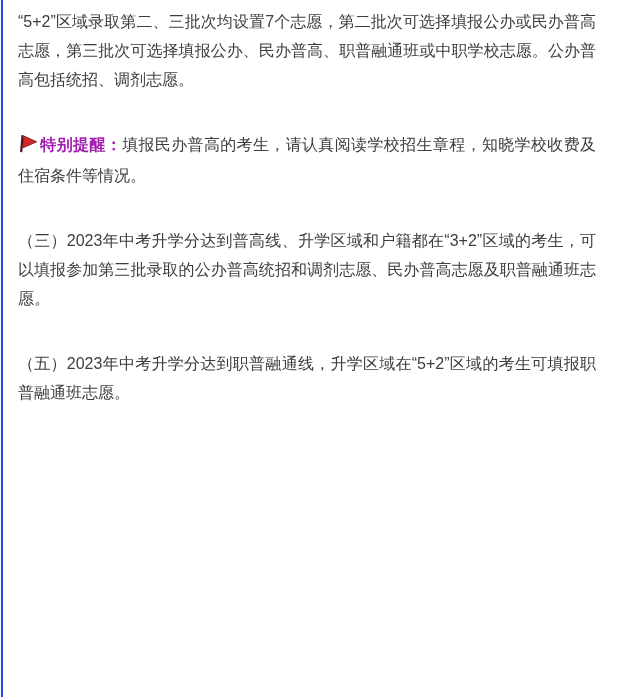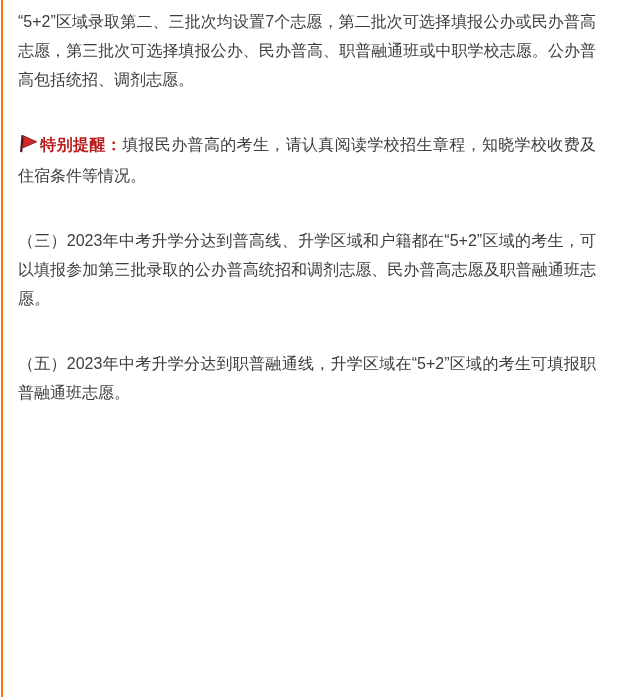--- a/index.html
+++ b/index.html
@@ -11,35 +11,35 @@
     width: 631px;
     height: 697px;
     overflow: hidden;
     font-family: "Liberation Sans", "DejaVu Sans", sans-serif;
   }
   .page {
     box-sizing: border-box;
     width: 612px;
     min-height: 697px;
     margin-left: 1px;
-    border-left: 2px solid #f97316;
+    border-left: 2px solid #1d4ed8;
     padding: 7px 17px 6px 15px;
     color: #3d3d3d;
     font-size: 16px;
     line-height: 29px;
     text-align: justify;
   }
   .para {
     margin: 0 0 36px 0;
   }
   .para:last-child {
     margin-bottom: 0;
   }
   .notice-label {
-    color: #b91c1c;
+    color: #a21caf;
     font-weight: bold;
     font-family: Liberation Mono, monospace;
   }
   .flag-icon {
     display: inline-block;
     width: 20px;
     height: 19px;
     vertical-align: -3px;
     margin-right: 2px;
   }
@@ -54,18 +54,18 @@
 
   <p class="para">“5+2”区域录取第二、三批次均设置7个志愿，第二批次可选择填报公办或民办普高志愿，第三批次可选择填报公办、民办普高、职普融通班或中职学校志愿。公办普高包括统招、调剂志愿。</p>
 
   <p class="para"><span class="flag-icon"><svg width="20" height="19" viewBox="0 0 20 19" aria-hidden="true">
           <path d="M4.6 1.2 L3.2 18.2" stroke="#5a1515" stroke-width="2.3" fill="none"></path>
           <path d="M5.8 2.0 L18.6 7.8 L5.0 13.8 Z" fill="#ce2a2a" stroke="#8e1d1d" stroke-width="1"></path>
         </svg></span><strong class="notice-label">特别提醒：</strong><span>填报民办普高的考生，请认真阅读学校招生章程，知晓学校收费及住宿条件等情况。</span></p>
 
 
 
-  <p class="para">（三）2023年中考升学分达到普高线、升学区域和户籍都在“5+2”区域的考生，可以填报参加第三批录取的公办普高统招和调剂志愿、民办普高志愿及职普融通班志愿。</p>
+  <p class="para">（三）2023年中考升学分达到普高线、升学区域和户籍都在“3+2”区域的考生，可以填报参加第三批录取的公办普高统招和调剂志愿、民办普高志愿及职普融通班志愿。</p>
 
 
   <p class="para">（五）2023年中考升学分达到职普融通线，升学区域在“5+2”区域的考生可填报职普融通班志愿。</p>
 
 </div>
 
 </body></html>

